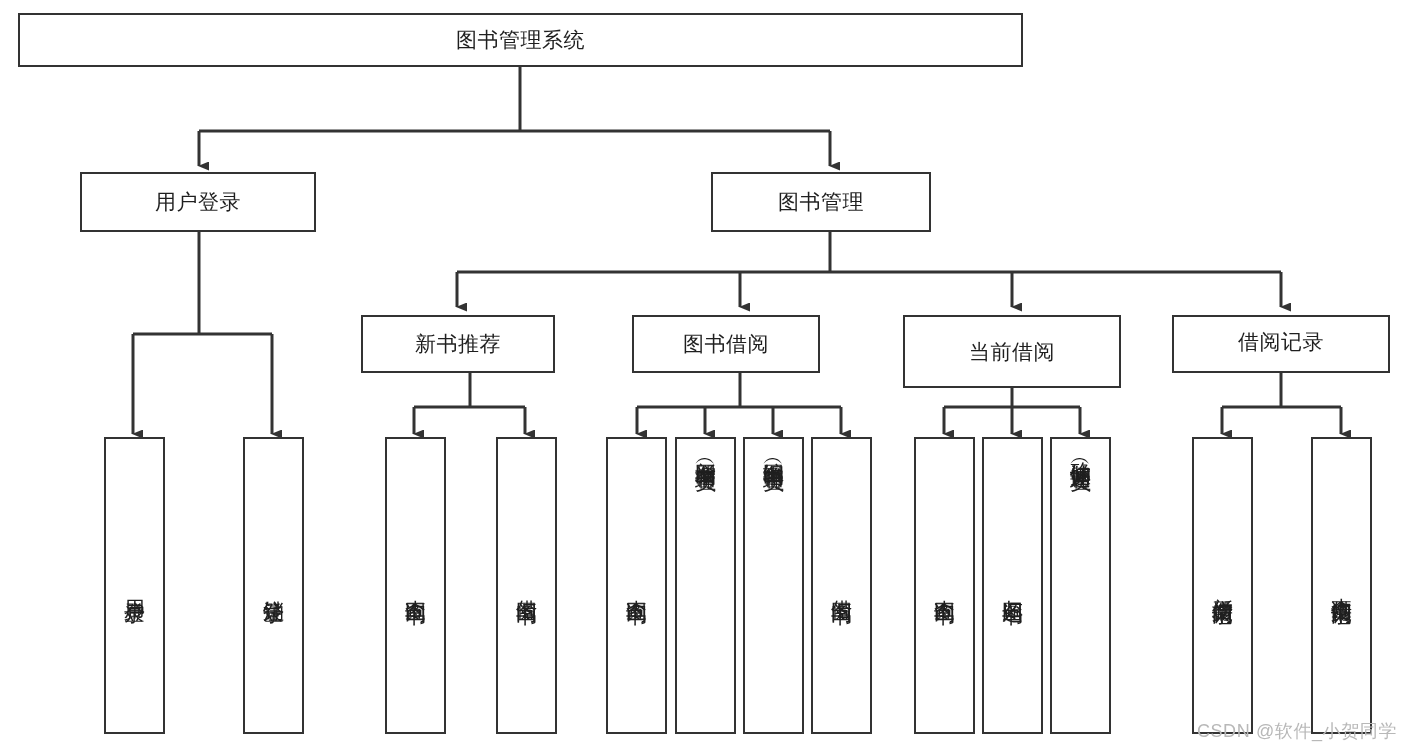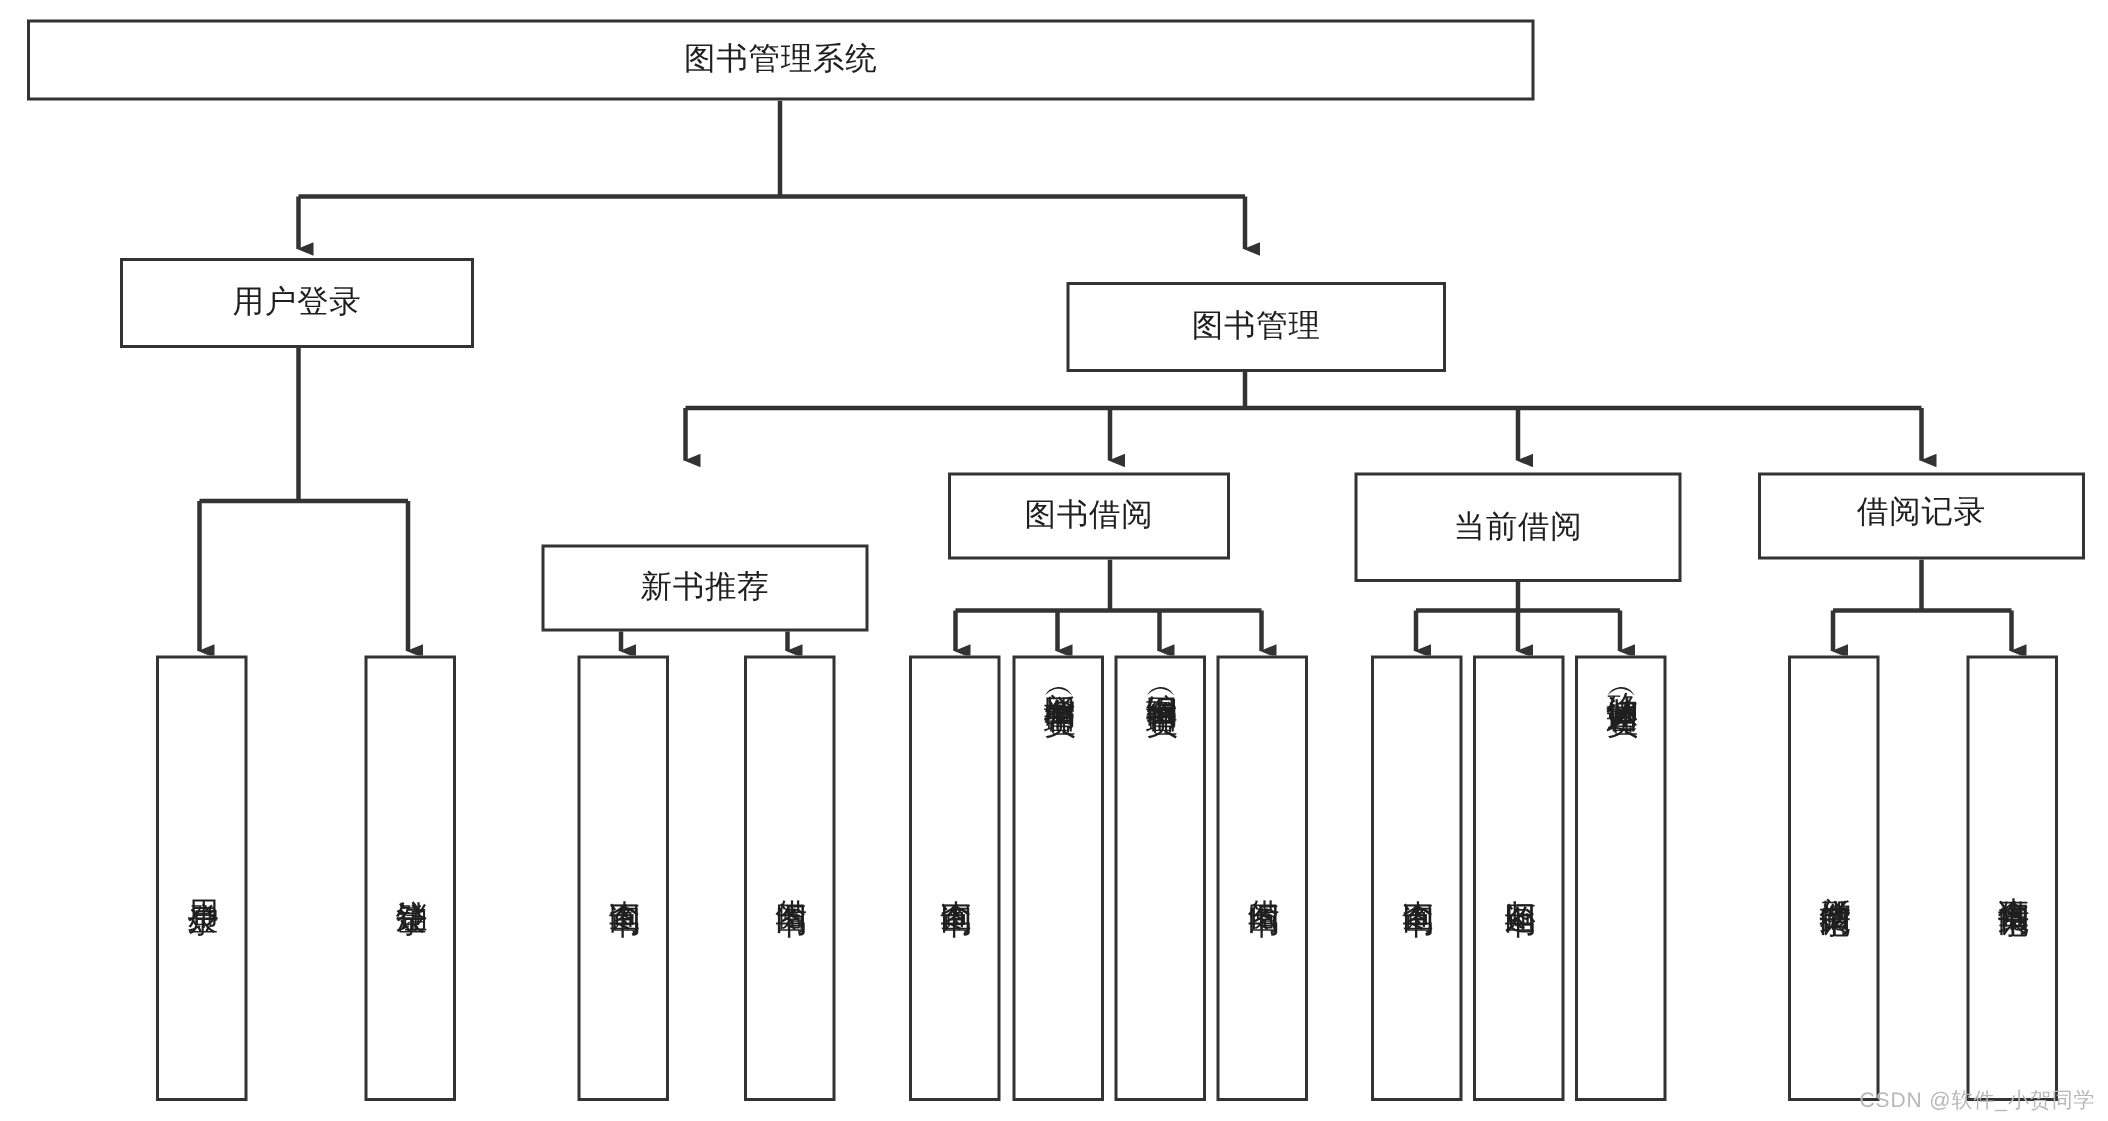--- a/index.html
+++ b/index.html
@@ -54,21 +54,21 @@
   }
   .node-box.vertical.centered {
     align-items: center;
     padding-top: 0;
   }
   .watermark {
     position: absolute;
     right: 8px;
     bottom: 4px;
     color: #b8b8b8;
-    font-size: 14px;
+    font-size: 18px;
     letter-spacing: 0.6px;
     white-space: nowrap;
     user-select: none;
   }
 </style>
 </head>
 <body>
 
 <div id="diagram-root">
 
@@ -124,25 +124,25 @@
     </g>
   </svg>
 
   <div class="node-box" style="left:18px; top:13px; width:1005px; height:54px;">
     <span class="node-label">图书管理系统</span>
   </div>
 
   <div class="node-box" style="left:80px; top:172px; width:236px; height:60px;">
     <span class="node-label">用户登录</span>
   </div>
-  <div class="node-box" style="left:711px; top:188px; width:253px; height:60px;">
+  <div class="node-box" style="left:711px; top:172px; width:220px; height:60px;">
     <span class="node-label">图书管理</span>
   </div>
 
-  <div class="node-box" style="left:361px; top:315px; width:218px; height:58px;margin-top:48px;">
+  <div class="node-box" style="left:361px; top:315px; width:194px; height:58px;">
     <span class="node-label">新书推荐</span>
   </div>
   <div class="node-box" style="left:632px; top:315px; width:188px; height:58px;">
     <span class="node-label">图书借阅</span>
   </div>
   <div class="node-box" style="left:903px; top:315px; width:218px; height:73px;">
     <span class="node-label">当前借阅</span>
   </div>
   <div class="node-box" style="left:1172px; top:315px; width:218px; height:58px;font-family:Liberation Mono, monospace;">
     <span class="node-label">借阅记录</span>

